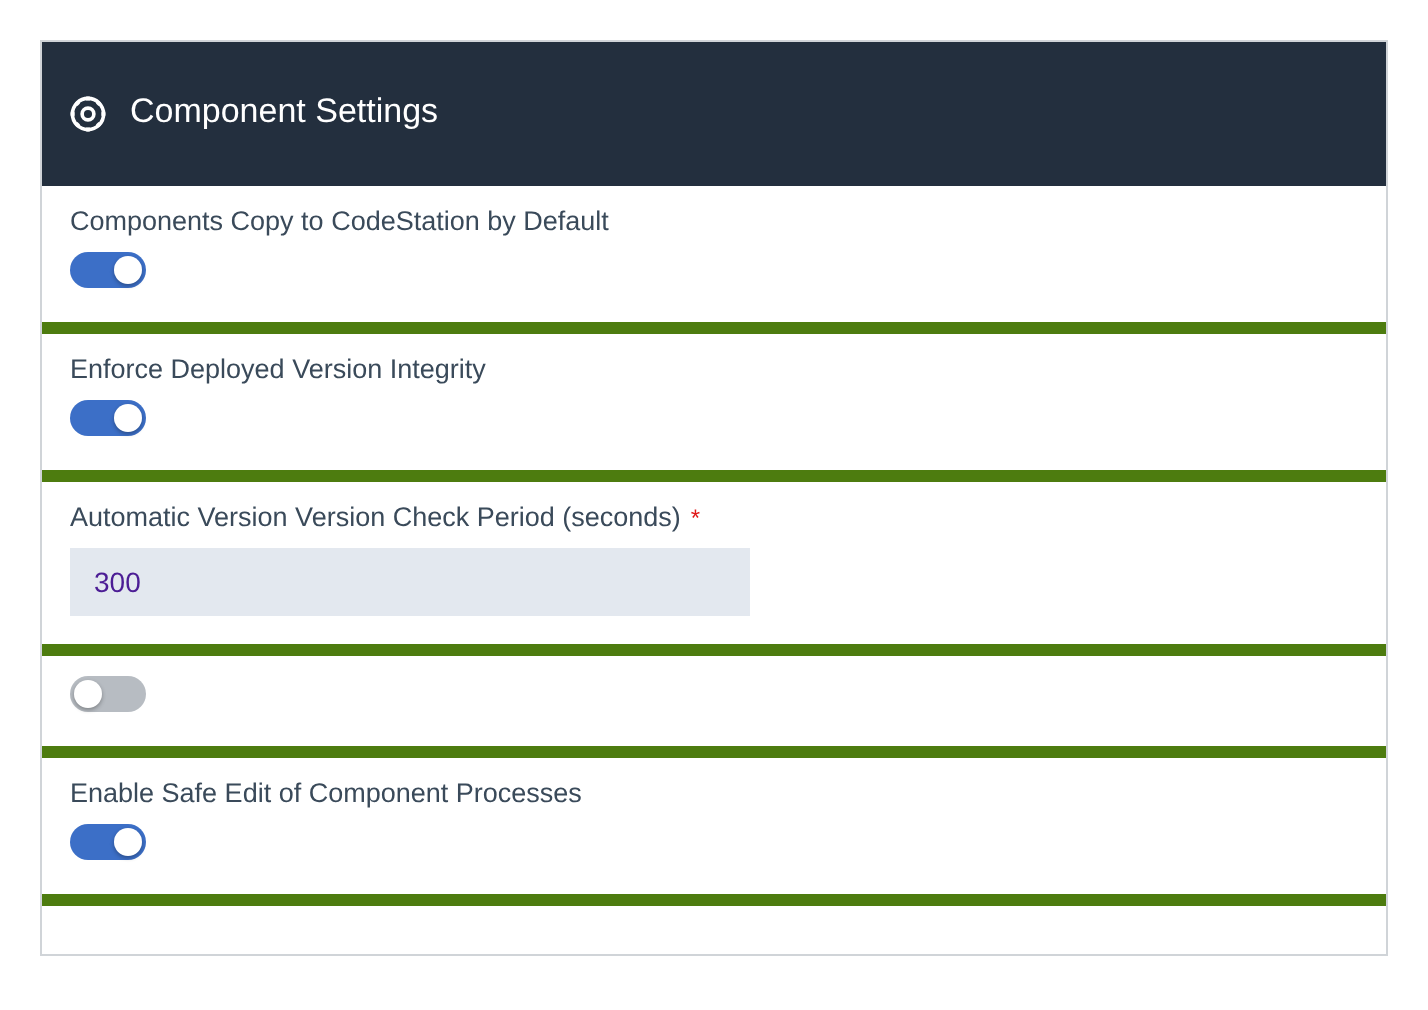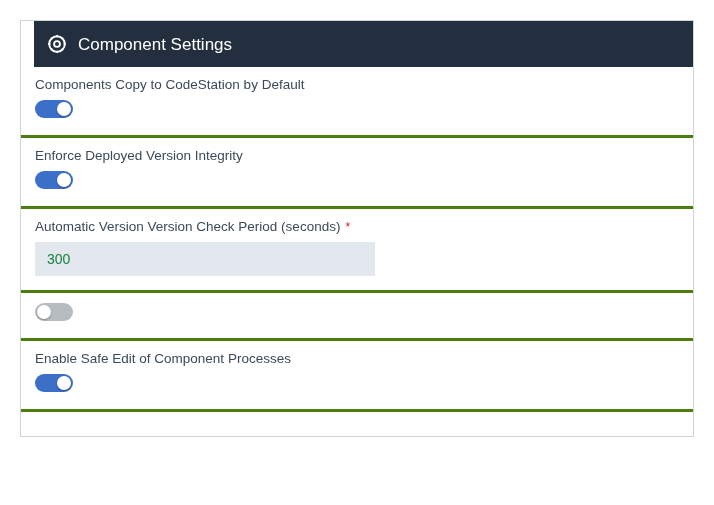--- a/index.html
+++ b/index.html
@@ -11,32 +11,31 @@
     font-size: 14px;
     color: #2c3e50;
   }
   .panel {
     width: 674px;
     border: 1px solid #d0d4d8;
   }
   .panel-header {
     background: #232f3e;
     color: #fff;
-    padding: 12px 12px;
+    padding: 25px 12px;
     display: flex;
-    align-items: flex-end;
+    align-items: flex-start;
     gap: 10px;
     font-size: 17px;
     font-weight: 400;
-    margin-left: 13px;
   }
   .gear-icon svg { display:block; }
   .row {
     padding: 10px 14px 14px 14px;
-    border-bottom: 3px solid #4d7c0f;
+    border-bottom: 6px solid #4d7c0f;
   }
   .row:last-child { border-bottom: none; }
   .row-label {
     color: #3a4a5a;
     font-size: 13.5px;
     margin-bottom: 8px;
     display: flex;
     align-items: baseline;
     gap: 2px;
   }
@@ -64,21 +63,21 @@
   .toggle.on { background: #3c6fc7; }
   .toggle.on .knob { left: 22px; }
   
   .text-input {
     width: 340px;
     height: 34px;
     background: #e3e8ef;
     border: none;
     padding: 0 12px;
     font-size: 14px;
-    color: #15803d;
+    color: #4c1d95;
   }
   
   .select {
     width: 200px;
     height: 34px;
     background: #e3e8ef;
     display: flex;
     align-items: center;
     justify-content: flex-end;
     padding: 0 16px;

